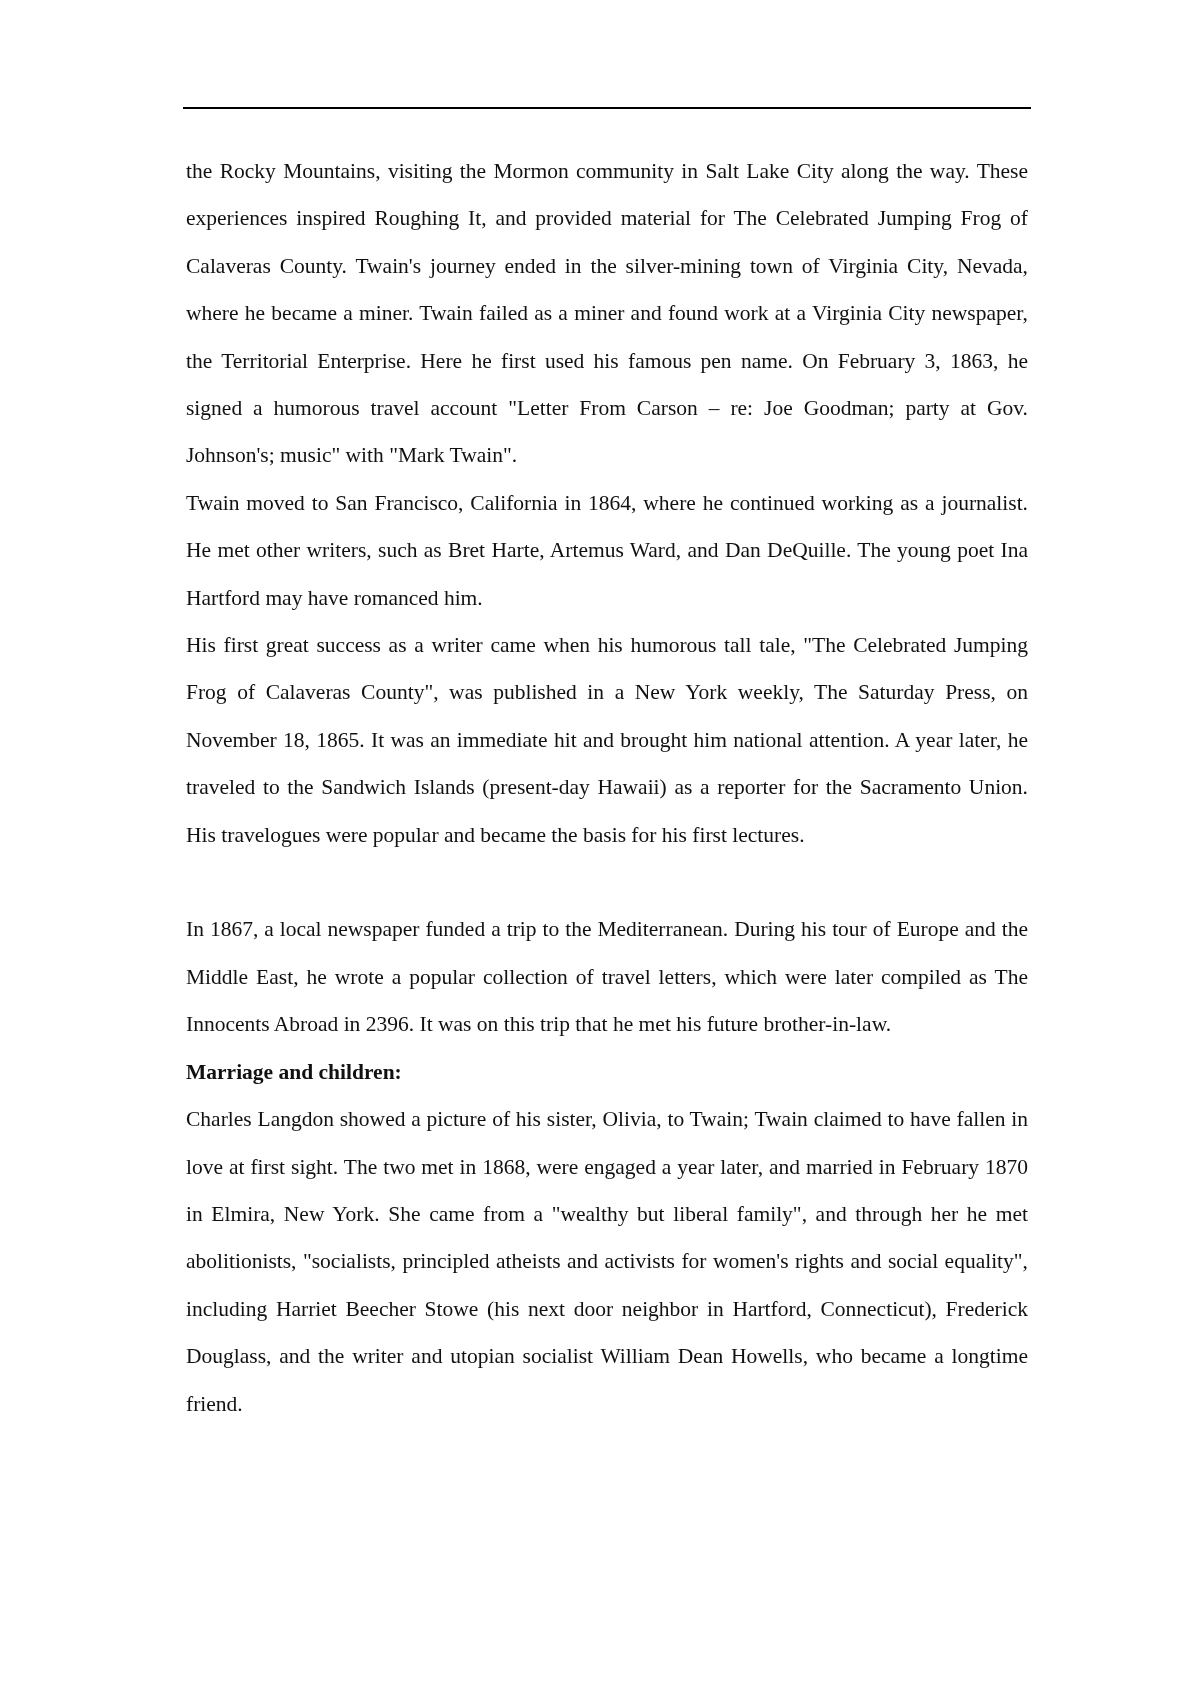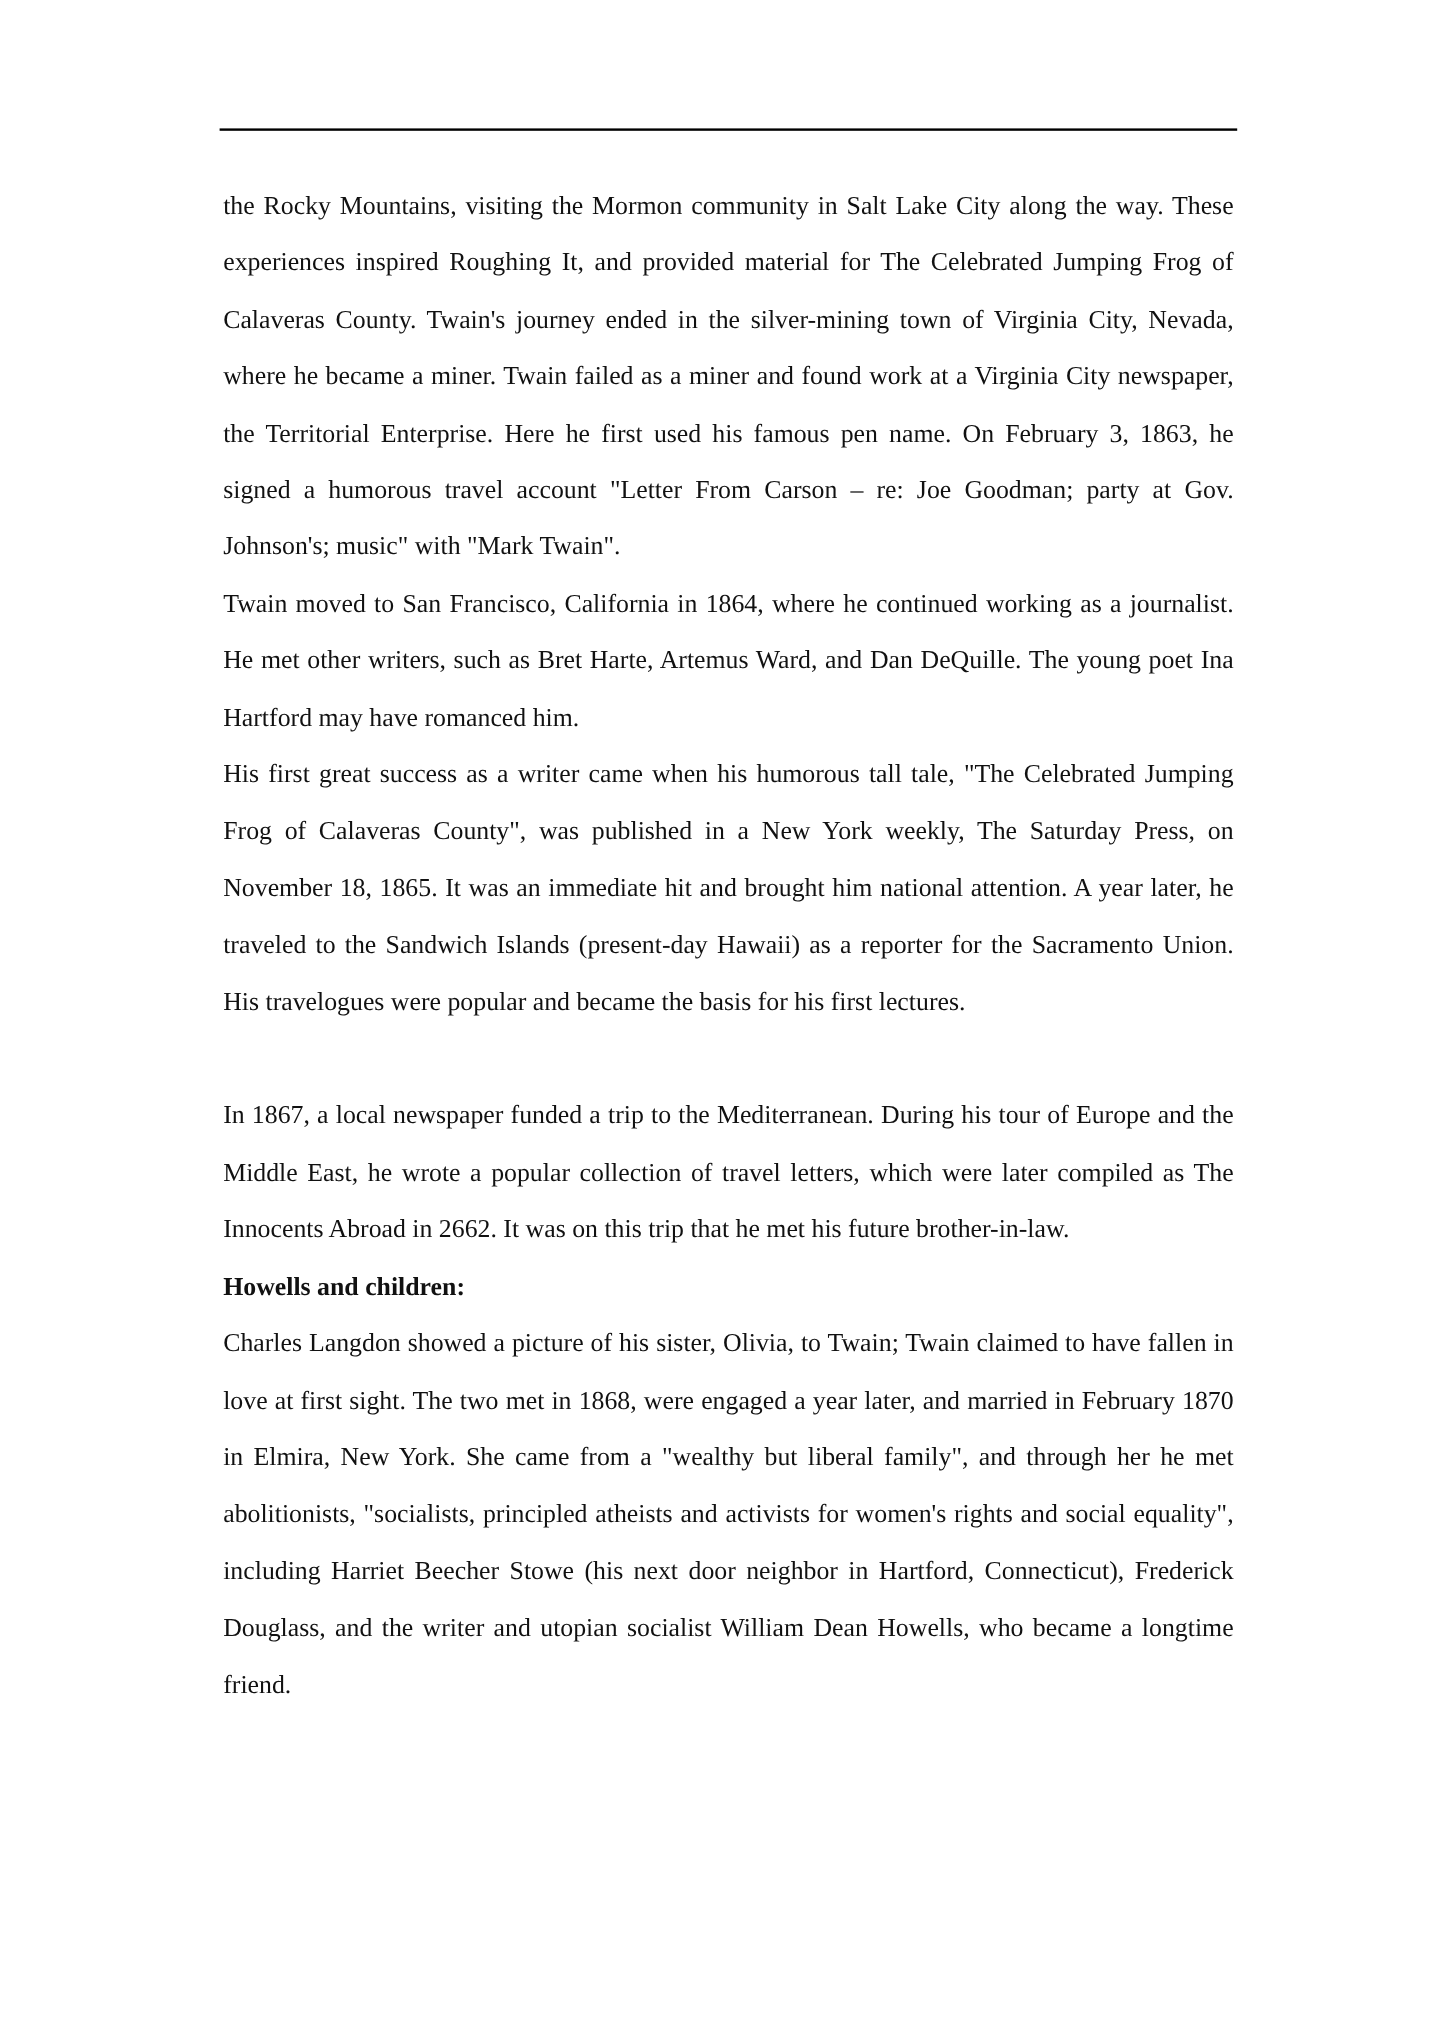--- a/index.html
+++ b/index.html
@@ -18,17 +18,17 @@
 </head>
 <body>
 
 <div class="page">
   <div class="header-rule"></div>
   <div class="body-text">
     <p class="para">the Rocky Mountains, visiting the Mormon community in Salt Lake City along the way. These experiences inspired Roughing It, and provided material for The Celebrated Jumping Frog of Calaveras County. Twain's journey ended in the silver-mining town of Virginia City, Nevada, where he became a miner. Twain failed as a miner and found work at a Virginia City newspaper, the Territorial Enterprise. Here he first used his famous pen name. On February 3, 1863, he signed a humorous travel account "Letter From Carson – re: Joe Goodman; party at Gov. Johnson's; music" with "Mark Twain".</p>
     <p class="para">Twain moved to San Francisco, California in 1864, where he continued working as a journalist. He met other writers, such as Bret Harte, Artemus Ward, and Dan DeQuille. The young poet Ina Hartford may have romanced him.</p>
     <p class="para">His first great success as a writer came when his humorous tall tale, "The Celebrated Jumping Frog of Calaveras County", was published in a New York weekly, The Saturday Press, on November 18, 1865. It was an immediate hit and brought him national attention. A year later, he traveled to the Sandwich Islands (present-day Hawaii) as a reporter for the Sacramento Union. His travelogues were popular and became the basis for his first lectures.</p>
     <div class="gap"></div>
-    <p class="para">In 1867, a local newspaper funded a trip to the Mediterranean. During his tour of Europe and the Middle East, he wrote a popular collection of travel letters, which were later compiled as The Innocents Abroad in 2662. It was on this trip that he met his future brother-in-law.</p>
-    <p class="heading">Howells and children:</p>
+    <p class="para">In 1867, a local newspaper funded a trip to the Mediterranean. During his tour of Europe and the Middle East, he wrote a popular collection of travel letters, which were later compiled as The Innocents Abroad in 2396. It was on this trip that he met his future brother-in-law.</p>
+    <p class="heading">Marriage and children:</p>
     <p class="para">Charles Langdon showed a picture of his sister, Olivia, to Twain; Twain claimed to have fallen in love at first sight. The two met in 1868, were engaged a year later, and married in February 1870 in Elmira, New York.  She came from a "wealthy but liberal family", and through her he met abolitionists, "socialists, principled atheists and activists for women's rights and social equality", including Harriet Beecher Stowe (his next door neighbor in Hartford, Connecticut), Frederick Douglass, and the writer and utopian socialist William Dean Howells, who became a longtime friend.</p>
   </div>
 </div>
 
 </body></html>

